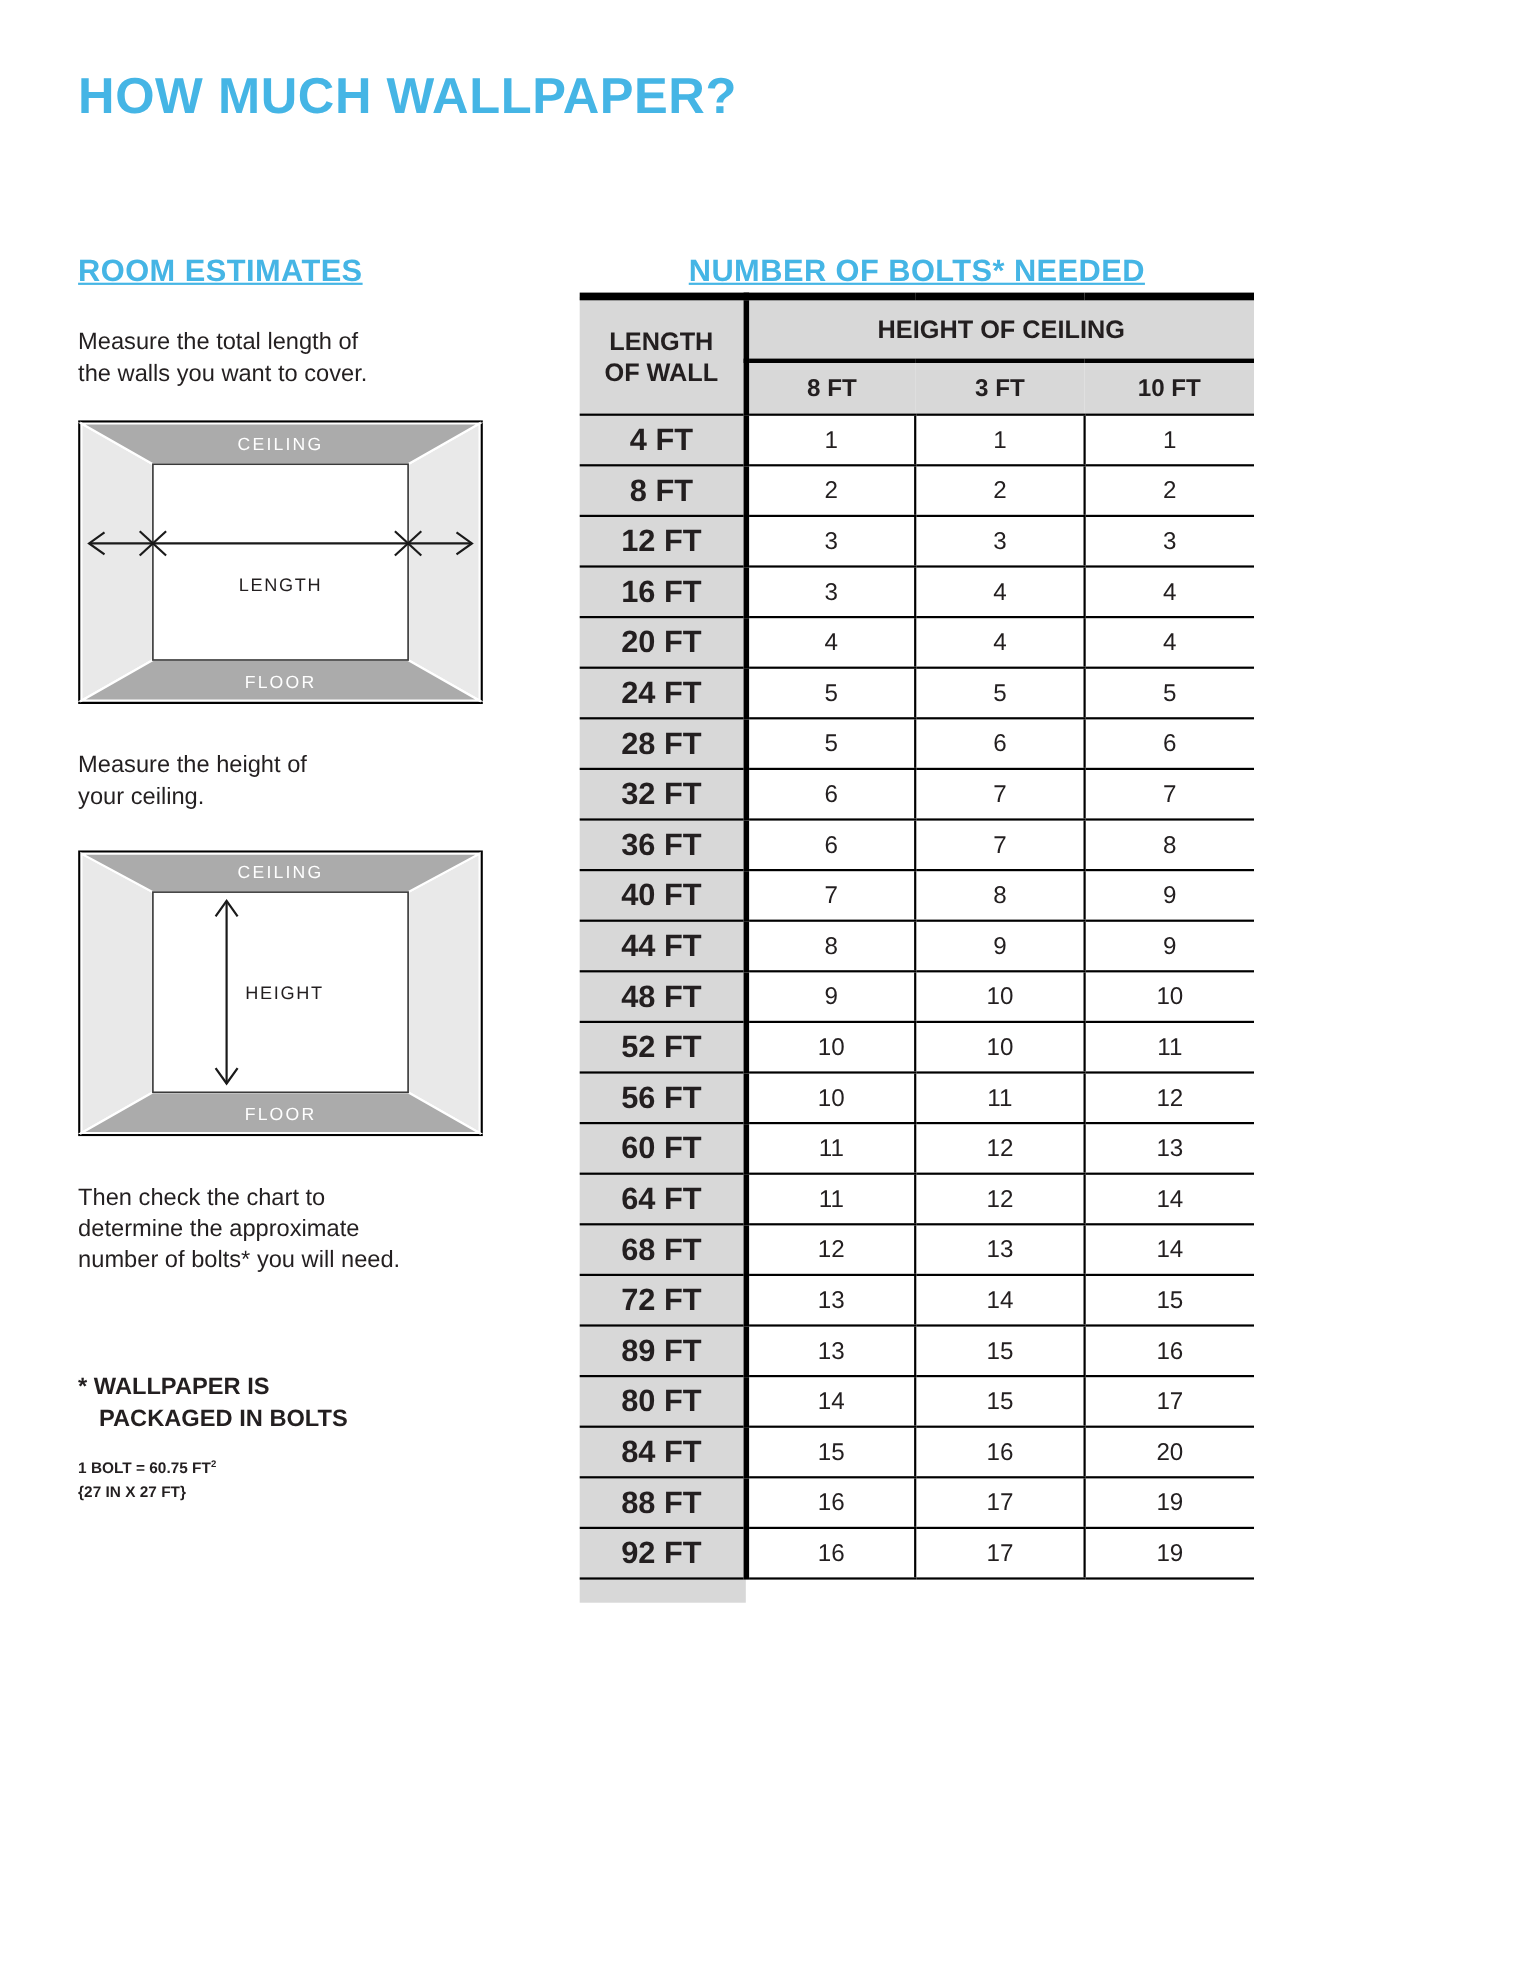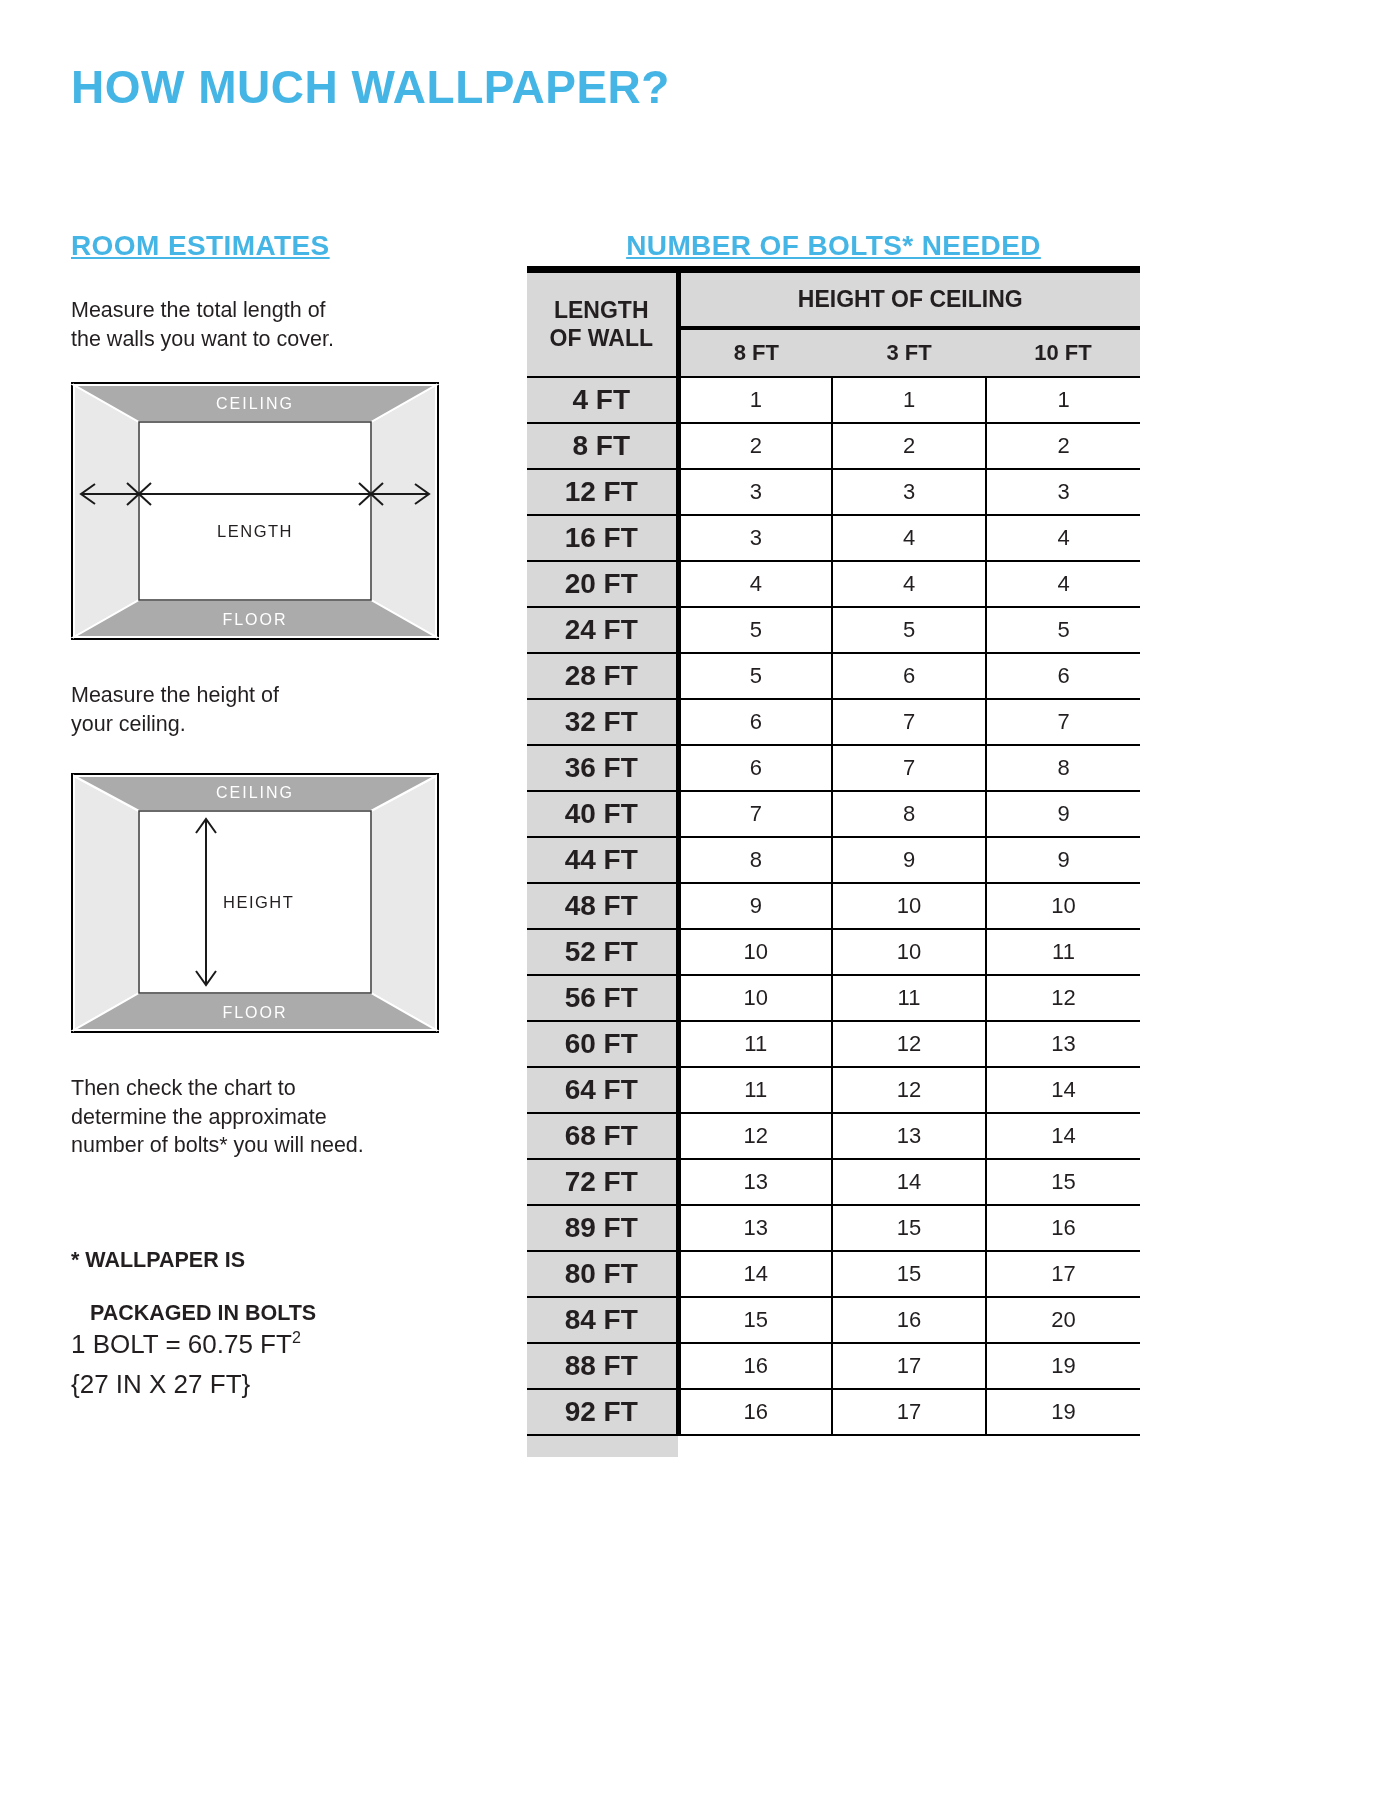--- a/index.html
+++ b/index.html
@@ -47,25 +47,25 @@
   }
   .measure-label {
     fill:var(--text); font-size:16.5px; letter-spacing:1.5px; text-anchor:middle;
   }
   .measure-label.start { text-anchor:start; }
 
   .footnote {
     left:71px; top:1246px;
     font-size:21.5px; font-weight:bold; line-height:1.35;
   }
-  .footnote .line2 { padding-left:19px;margin-top:24px; }
+  .footnote .line2 { padding-left:19px; }
 
   .bolt-note {
     left:71px; top:1324px;
-    font-size:26px; font-weight:normal; line-height:1.55;
+    font-size:14px; font-weight:bold; line-height:1.55;
   }
   .bolt-note sup { font-size:0.62em; }
 
   .table-wrap { left:527px; top:266px; width:613px; }
   table {
     border-collapse:collapse; width:613px; table-layout:fixed;
     border-top:7px solid #000;
   }
   col.c-len { width:151px; }
   col.c-val { width:154px; }

